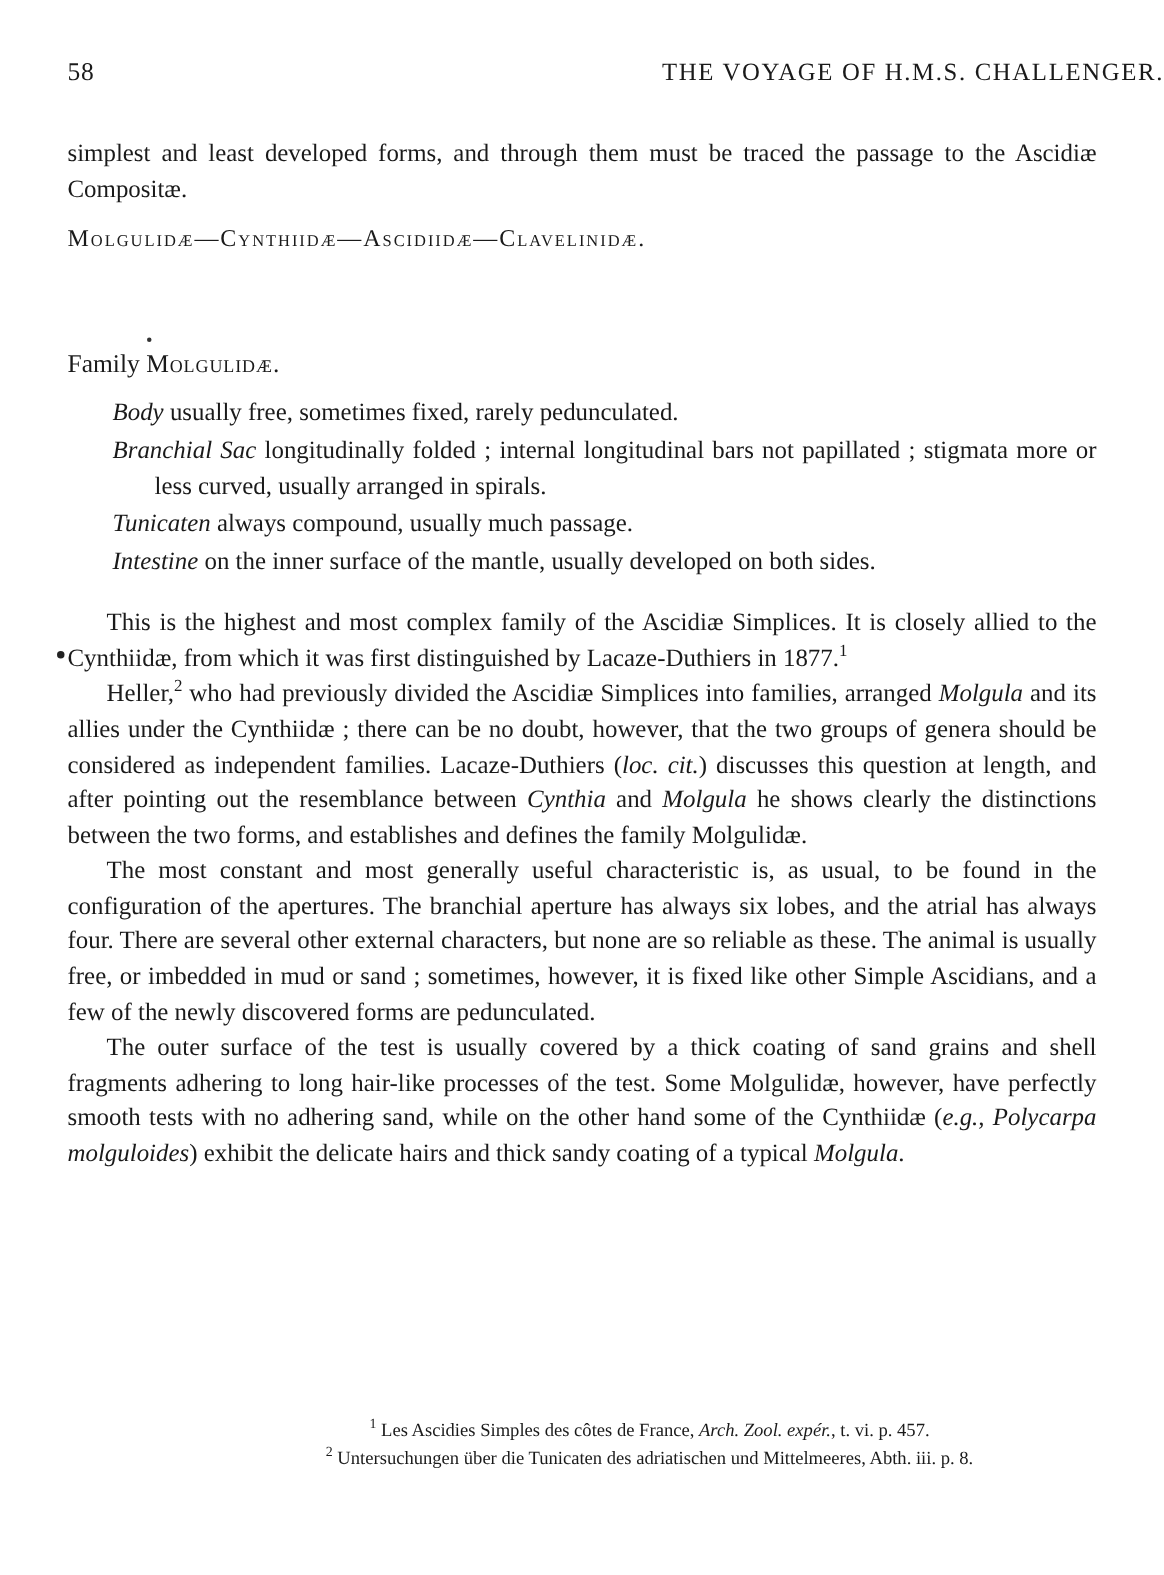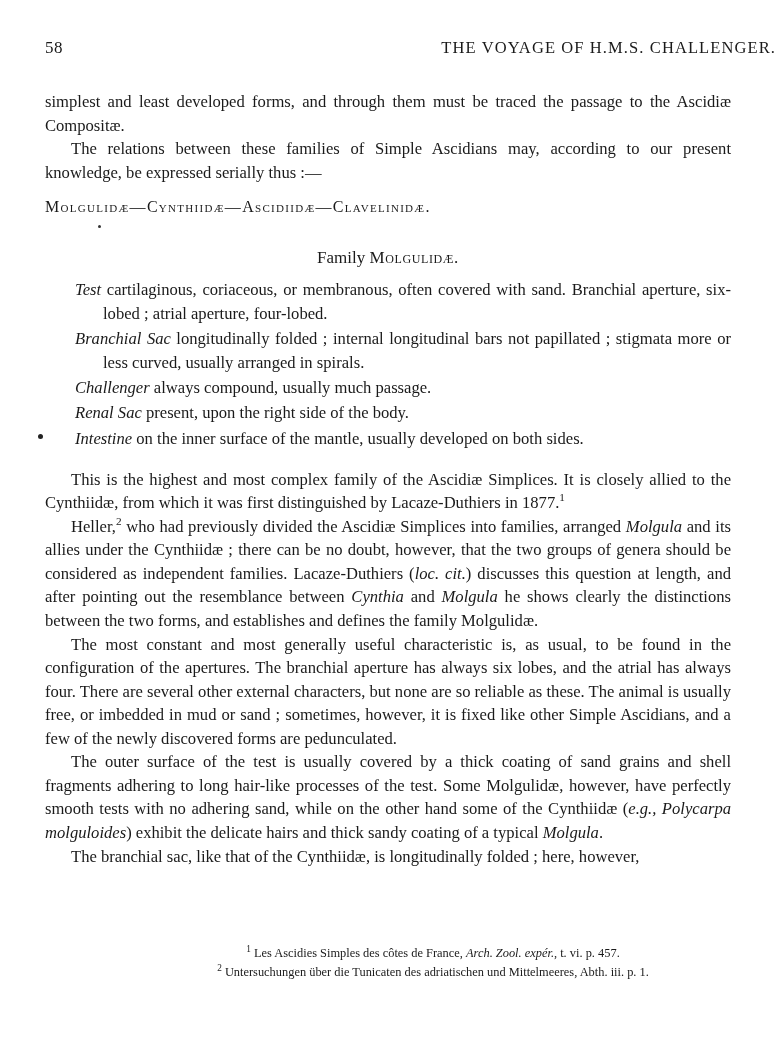--- a/index.html
+++ b/index.html
@@ -64,23 +64,22 @@
     text-indent: 26px;
   }
   .serial-line {
     text-align: left;
     font-size: 16px;
     letter-spacing: 1.3px;
     margin-top: 14px;
     font-variant: small-caps;
   }
   .family-head {
-    text-align: center;
     font-size: 17px;
-    margin-top: 32px;
+    margin-top: 64px;
     margin-bottom: 10px;
   }
   .family-head .sc {
     font-variant: small-caps;
     letter-spacing: 0.6px;
   }
   .charlist {
     margin: 0;
     padding: 0;
     list-style: none;
@@ -144,48 +143,45 @@
     <div class="running-title">The Voyage of H.M.S. Challenger.</div>
   </div>
 
   <div class="stray-dot-1"></div>
   <div class="stray-dot-2"></div>
 
   <div class="body-col">
 
     <p class="para">simplest and least developed forms, and through them must be traced the passage to the Ascidiæ Compositæ.</p>
 
-    <p class="para indent">The relations between these families of Simple Ascidians may, according to our present knowledge, be expressed serially thus :—</p>
 
     <div class="serial-line">Molgulidæ—Cynthiidæ—Ascidiidæ—Clavelinidæ.</div>
 
     <div class="family-head">
       <span>Family </span><span class="sc">Molgulidæ.</span>
     </div>
 
     <ul class="charlist">
-      <li><i>Test</i><span> cartilaginous, coriaceous, or membranous, often covered with sand.    Branchial aperture, six-lobed ; atrial aperture, four-lobed.</span></li>
+      <li><i>Body</i><span> usually free, sometimes fixed, rarely pedunculated.</span></li>
       <li><i>Branchial Sac</i><span> longitudinally folded ; internal longitudinal bars not papillated ; stigmata more or less curved, usually arranged in spirals.</span></li>
-      <li><i>Challenger</i><span> always compound, usually much passage.</span></li>
-      <li><i>Renal Sac</i><span> present, upon the right side of the body.</span></li>
+      <li><i>Tunicaten</i><span> always compound, usually much passage.</span></li>
       <li><i>Intestine</i><span> on the inner surface of the mantle, usually developed on both sides.</span></li>
     </ul>
 
     <div class="gap-med"></div>
 
     <p class="para indent"><span>This is the highest and most complex family of the Ascidiæ Simplices.   It is closely allied to the Cynthiidæ, from which it was first distinguished by Lacaze-Duthiers in 1877.</span><sup>1</sup></p>
 
     <p class="para indent"><span>Heller,</span><sup>2</sup><span> who had previously divided the Ascidiæ Simplices into families, arranged </span><i>Molgula</i><span> and its allies under the Cynthiidæ ; there can be no doubt, however, that the two groups of genera should be considered as independent families.   Lacaze-Duthiers (</span><i>loc. cit.</i><span>) discusses this question at length, and after pointing out the resemblance between </span><i>Cynthia</i><span> and </span><i>Molgula</i><span> he shows clearly the distinctions between the two forms, and establishes and defines the family Molgulidæ.</span></p>
 
     <p class="para indent">The most constant and most generally useful characteristic is, as usual, to be found in the configuration of the apertures.   The branchial aperture has always six lobes, and the atrial has always four.   There are several other external characters, but none are so reliable as these.   The animal is usually free, or imbedded in mud or sand ; sometimes, however, it is fixed like other Simple Ascidians, and a few of the newly discovered forms are pedunculated.</p>
 
     <p class="para indent"><span>The outer surface of the test is usually covered by a thick coating of sand grains and shell fragments adhering to long hair-like processes of the test.   Some Molgulidæ, however, have perfectly smooth tests with no adhering sand, while on the other hand some of the Cynthiidæ (</span><i>e.g., Polycarpa molguloides</i><span>) exhibit the delicate hairs and thick sandy coating of a typical </span><i>Molgula</i><span>.</span></p>
 
-    <p class="para indent">The branchial sac, like that of the Cynthiidæ, is longitudinally folded ; here, however,</p>
 
   </div>
 
   <div class="footnotes">
     <div class="fn"><sup>1</sup> <span>Les Ascidies Simples des côtes de France, </span><i>Arch. Zool. expér.</i><span>, t. vi. p. 457.</span></div>
-    <div class="fn"><sup>2</sup> <span>Untersuchungen über die Tunicaten des adriatischen und Mittelmeeres, Abth. iii. p. 1.</span></div>
+    <div class="fn"><sup>2</sup> <span>Untersuchungen über die Tunicaten des adriatischen und Mittelmeeres, Abth. iii. p. 8.</span></div>
   </div>
 
 </div>
 
 </body></html>

